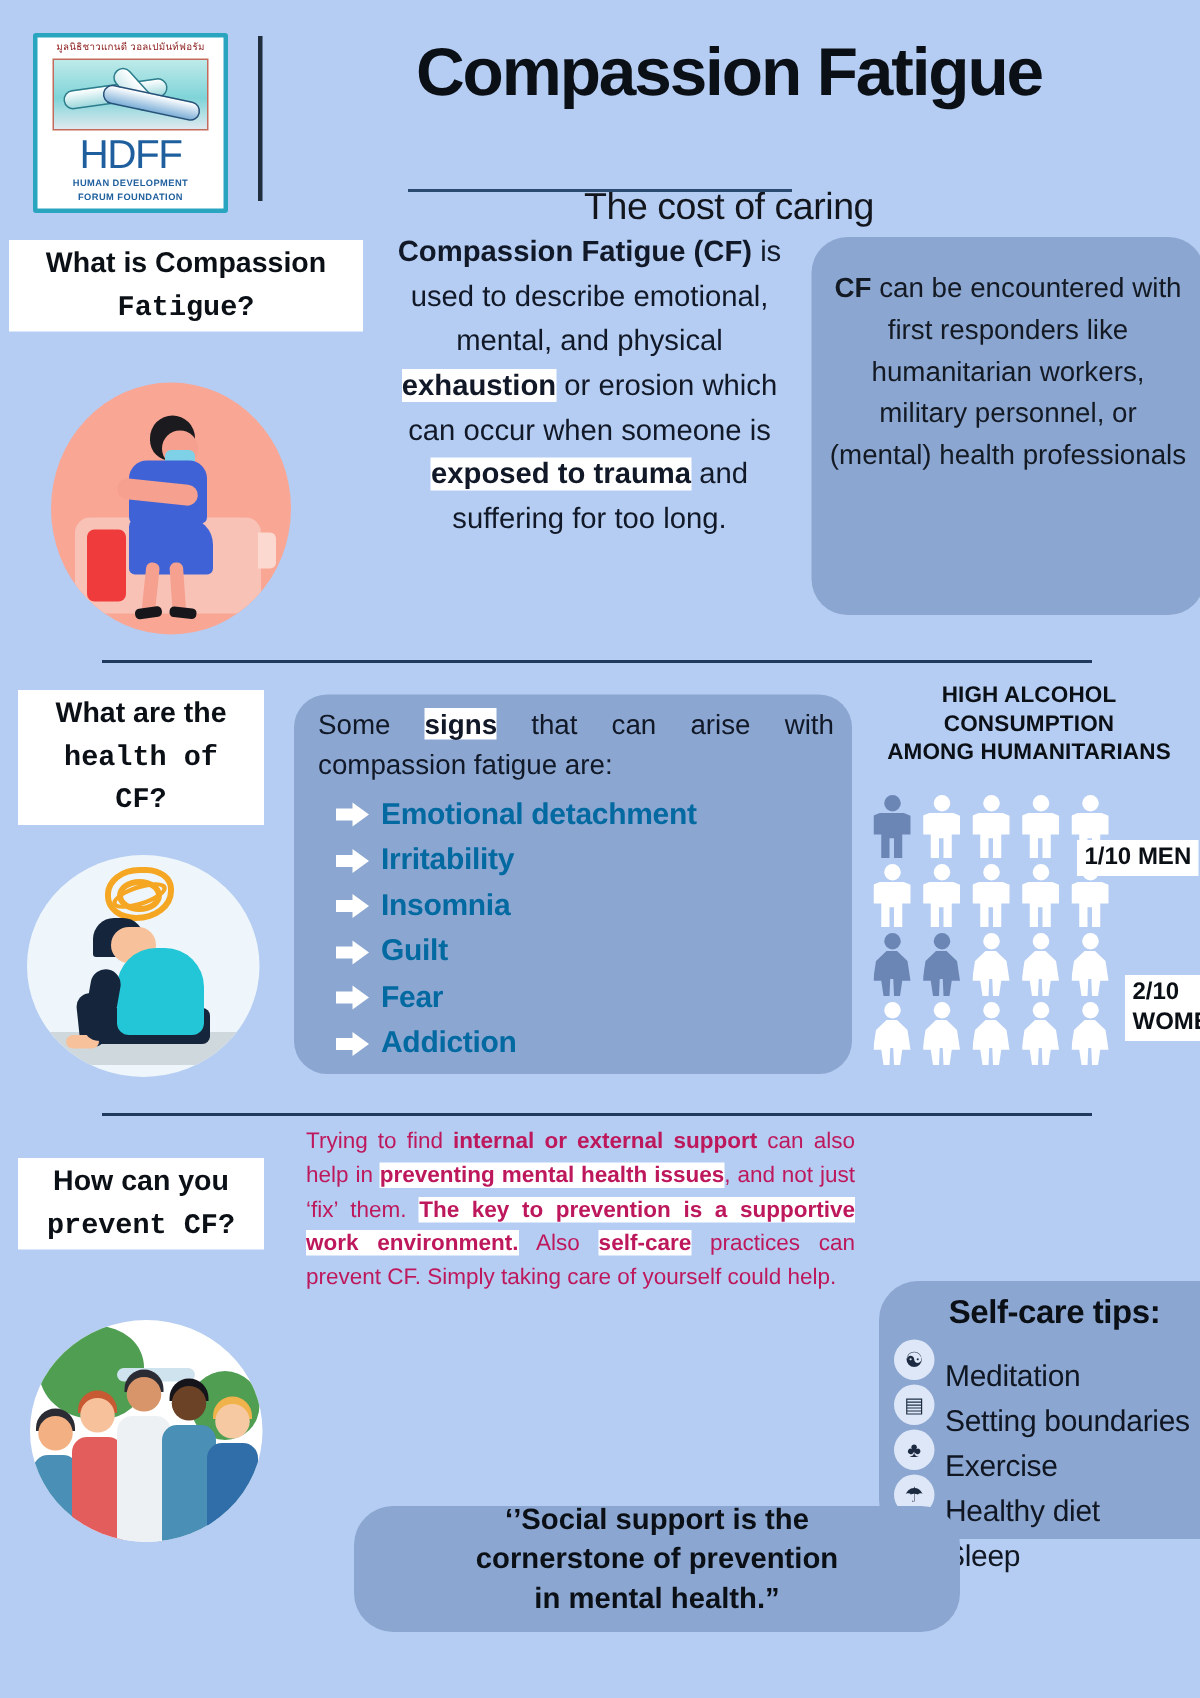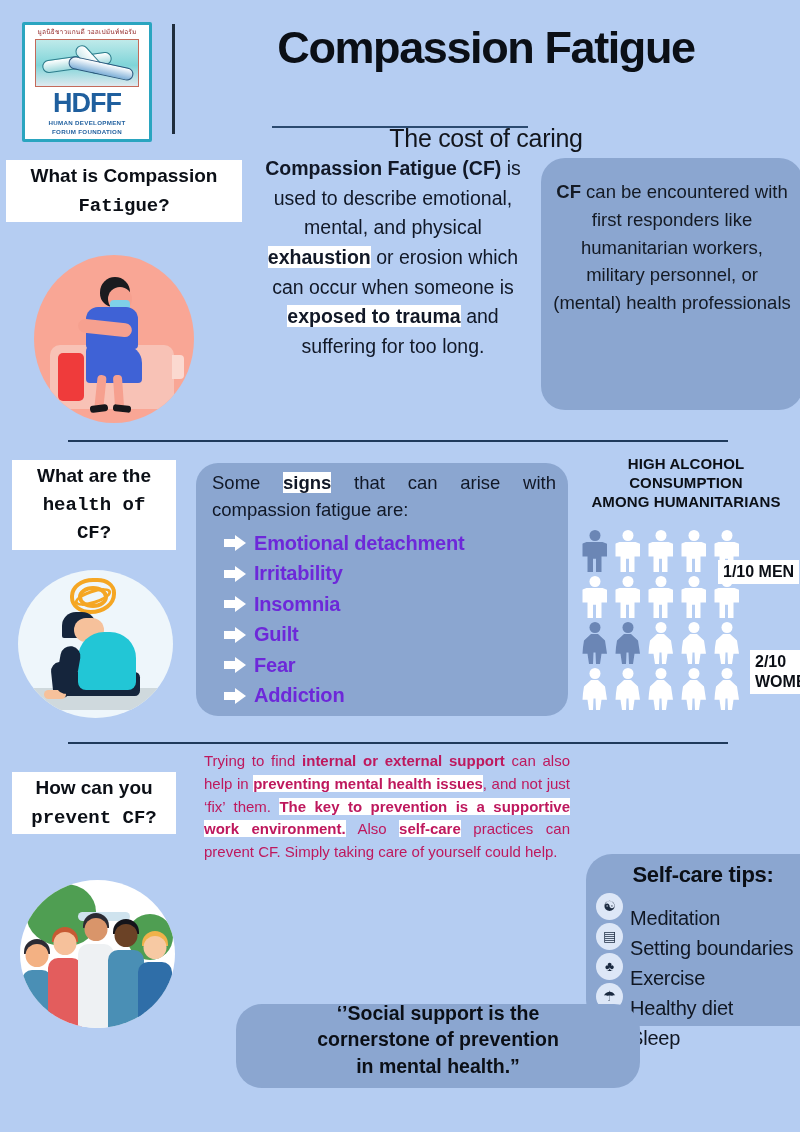--- a/index.html
+++ b/index.html
@@ -23,21 +23,21 @@
   .logo-thai { font-size: 6.5px; color: #8b1a1a; letter-spacing: .2px; line-height: 1; white-space: nowrap; }
   .logo-art {
     width: 104px; height: 50px; margin-top: 3px; border: 1px solid #c46a5a;
     background: linear-gradient(180deg,#bfeaea 0%, #7fd4d8 55%, #dfe9ef 100%);
     position: relative; overflow: hidden;
   }
   .rope { position: absolute; height: 13px; border-radius: 7px; }
   .rope.a { width: 70px; left: 6px; top: 16px; background: linear-gradient(180deg,#ffffff,#9fd9dd); border: 1px solid #2e7d8c; transform: rotate(-8deg); }
   .rope.b { width: 66px; left: 32px; top: 22px; background: linear-gradient(180deg,#ffffff,#7fb0d8); border: 1px solid #28527a; transform: rotate(12deg); }
   .rope.c { width: 34px; left: 36px; top: 13px; background: linear-gradient(180deg,#ffffff,#cfeaee); border: 1px solid #2e7d8c; transform: rotate(48deg); }
-  .logo-acr { font-size: 27px; font-weight: 700; color: #1f5f9e; line-height: 1; margin-top: 3px; letter-spacing: -1px; }
+  .logo-acr { font-size: 27px; font-weight: 400; color: #1f5f9e; line-height: 1; margin-top: 3px; letter-spacing: -1px; }
   .logo-sub { font-size: 6.2px; font-weight: 700; color: #1f5f9e; line-height: 1.35; text-align: center; letter-spacing: .3px; margin-top: 2px; }
 
   .head-rule { position: absolute; left: 172px; top: 24px; width: 3px; height: 110px; background: #1f2d3d; }
   .title {
     position: absolute; left: 186px; top: 22px; width: 600px;
     text-align: center; font-size: 45px; font-weight: 700; letter-spacing: -1.4px; color: #0b0f16;
   }
   .subtitle {
     position: absolute; left: 186px; top: 84px; width: 600px;
     text-align: center; font-size: 25px; color: #12151c; letter-spacing: -.3px; margin-top: 40px;
@@ -89,21 +89,21 @@
   
   .div1 { left: 68px; top: 440px; width: 660px; }
   .s2-label { left: 12px; top: 460px; width: 164px; }
   .s2-box { left: 196px; top: 463px; width: 372px; height: 253px; }
   .s2-intro { position: absolute; left: 212px; top: 470px; width: 344px; font-size: 18.5px; line-height: 1.45; text-align: justify; color: #111827; }
   .signs { position: absolute; left: 224px; top: 528px; width: 330px; }
   .sign-row { display: flex; align-items: center; height: 30.5px; }
   .arrow { width: 22px; height: 16px; margin-right: 8px; flex: none; position: relative; }
   .arrow::before { content:""; position:absolute; left:0; top:4px; width:12px; height:8px; background:#fff; }
   .arrow::after { content:""; position:absolute; left:11px; top:0; width:0; height:0; border-top:8px solid transparent; border-bottom:8px solid transparent; border-left:11px solid #fff; }
-  .sign-label { font-size: 20px; font-weight: 700; color: #6d28d9; letter-spacing: -.2px; }
+  .sign-label { font-size: 20px; font-weight: 700; color: #0369a1; letter-spacing: -.2px; }
 
   
   .img2 { left: 18px; top: 570px; width: 155px; height: 148px; background: #eef6fb; }
   .scribble { position: absolute; left: 52px; top: 8px; width: 46px; height: 36px; border: 4px solid #f5a623; border-radius: 50% 40% 55% 45%; }
   .scribble2 { position: absolute; left: 60px; top: 16px; width: 30px; height: 22px; border: 4px solid #f5a623; border-radius: 50%; }
   .scribble3 { position: absolute; left: 56px; top: 20px; width: 38px; height: 14px; border: 3px solid #f5a623; border-radius: 50%; transform: rotate(-18deg); }
   .ground { position: absolute; left: 0; bottom: 8px; width: 100%; height: 22px; background: #cfd9dd; }
   .p-head { position: absolute; left: 44px; top: 42px; width: 34px; height: 26px; background: #15253c; border-radius: 14px 14px 2px 2px; }
   .p-face { position: absolute; left: 56px; top: 48px; width: 30px; height: 24px; background: #f6c19b; border-radius: 12px; }
   .p-body { position: absolute; left: 60px; top: 62px; width: 58px; height: 58px; background: #22c6d6; border-radius: 26px 26px 8px 8px; }

